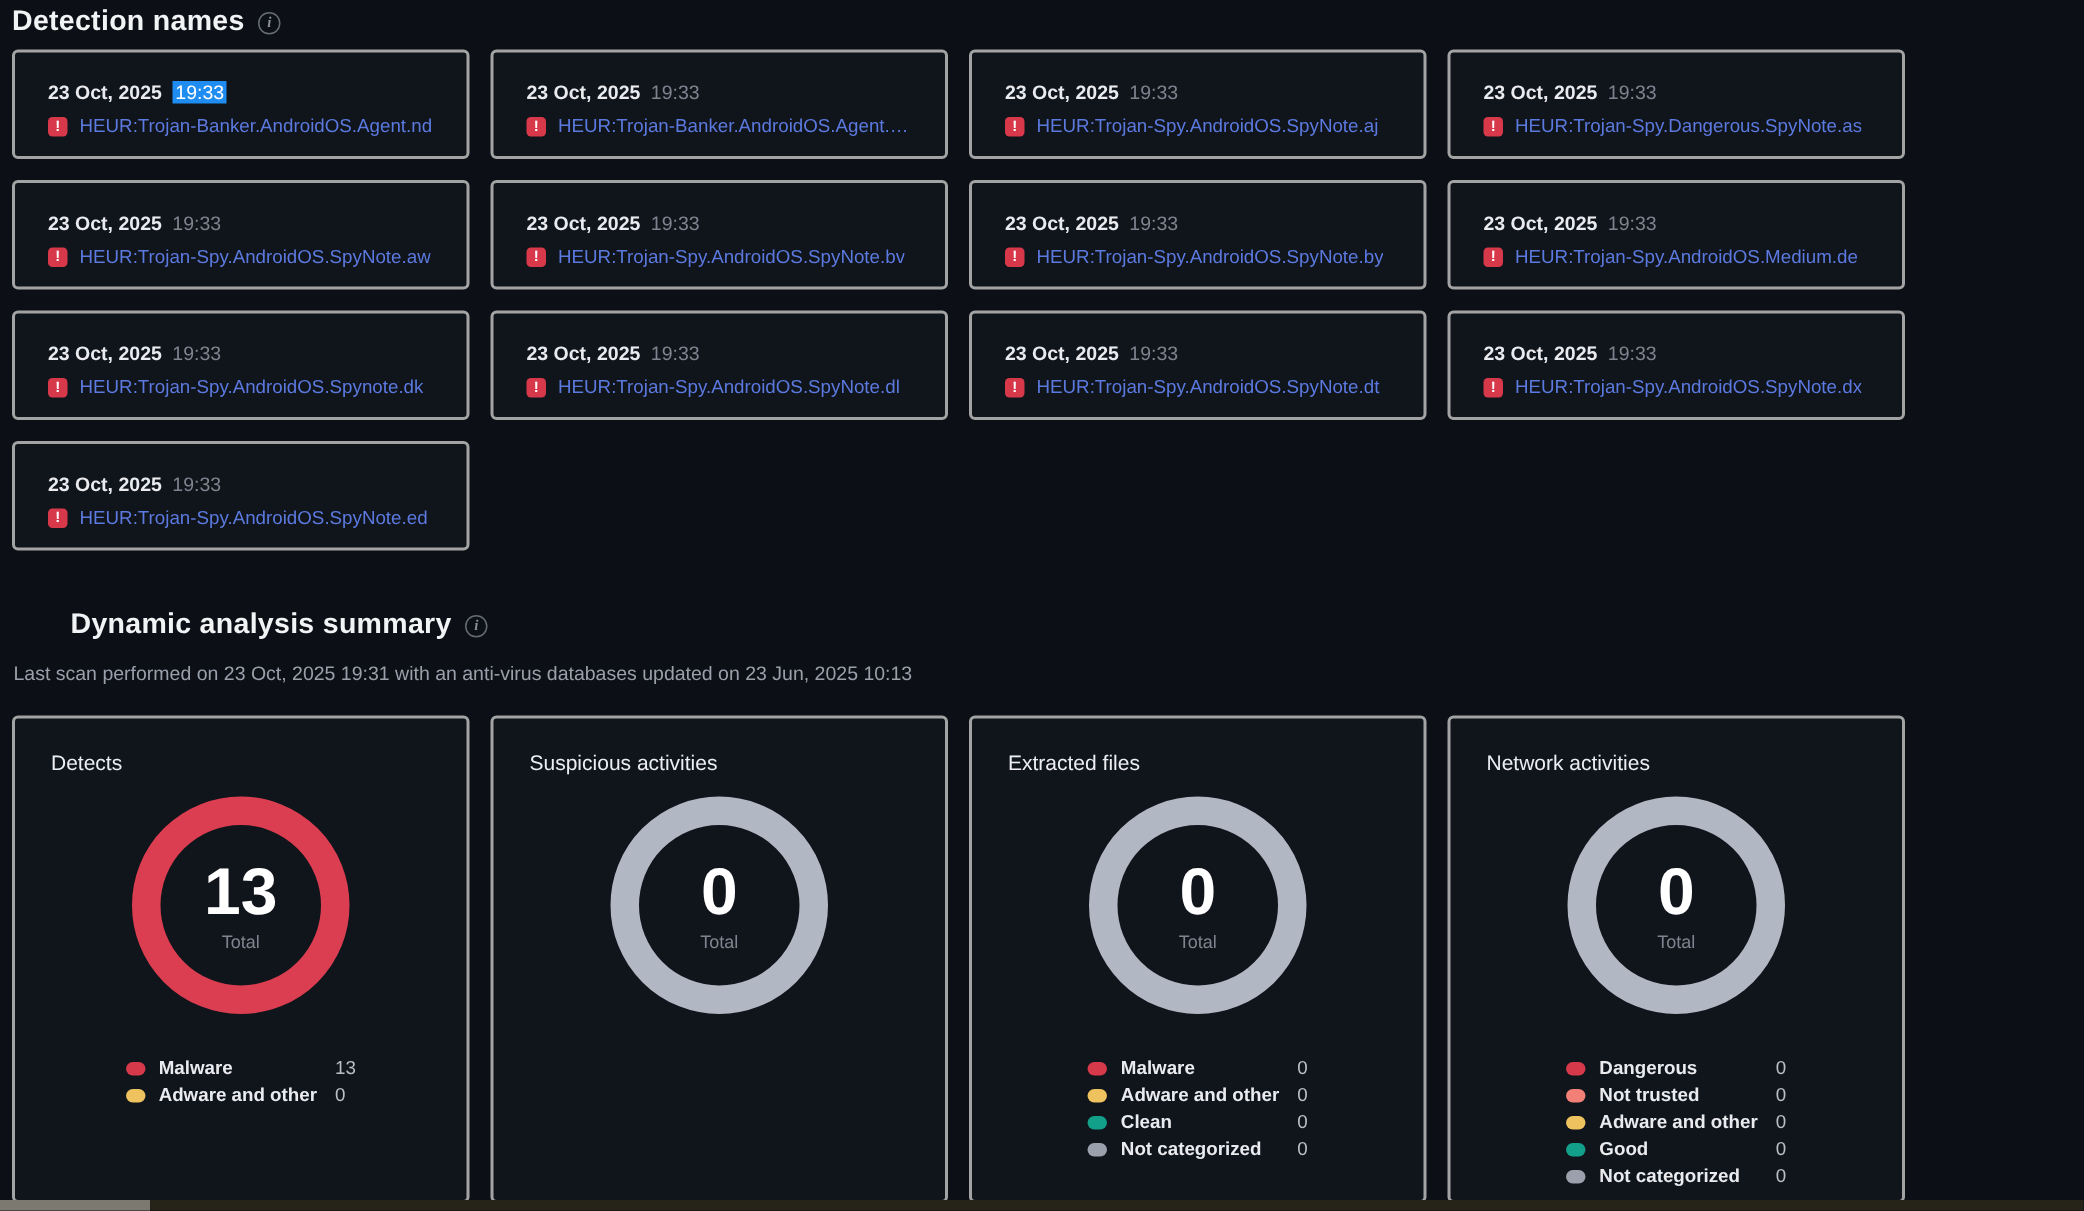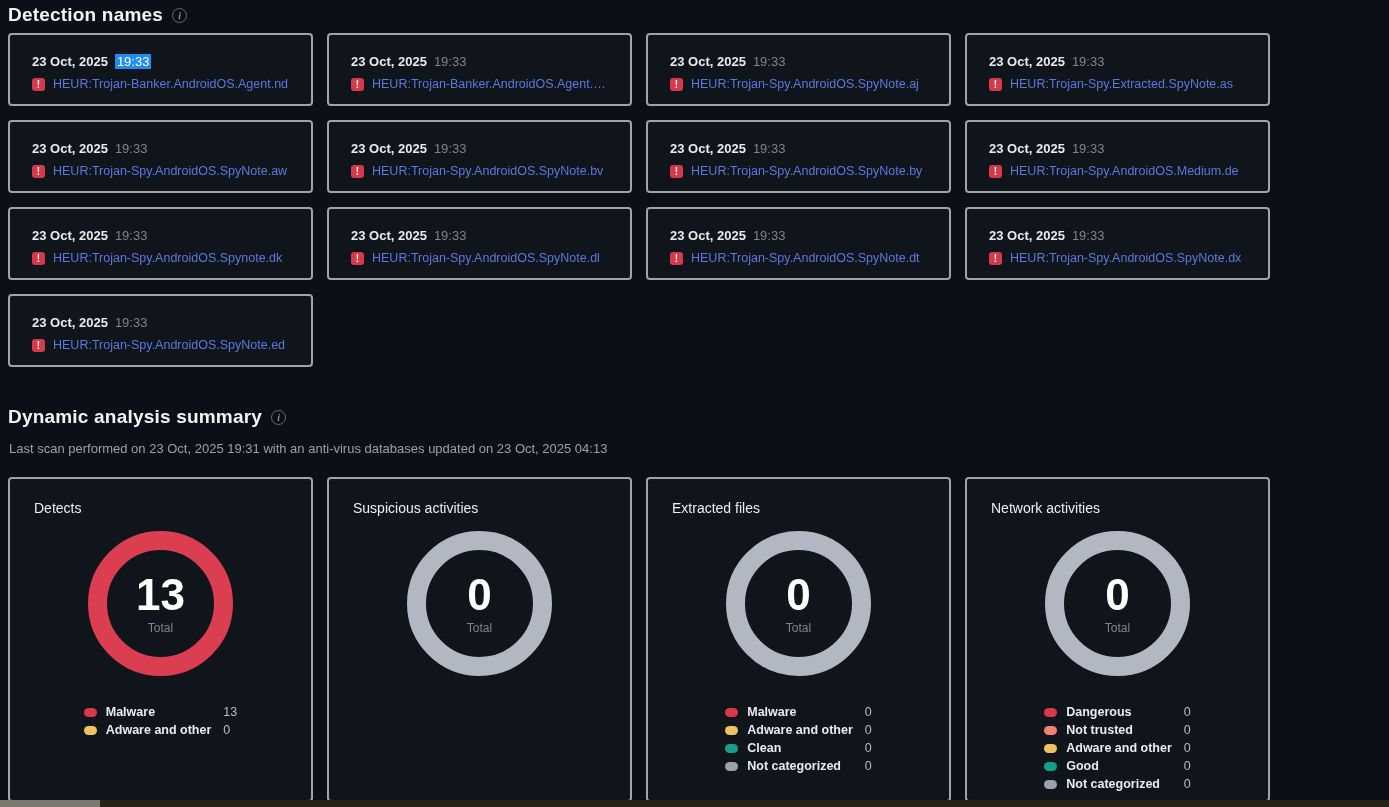--- a/index.html
+++ b/index.html
@@ -119,21 +119,21 @@
       <span class="det-badge">!</span>
       <a class="det-link" href="#">HEUR:Trojan-Spy.AndroidOS.SpyNote.aj</a>
     </div>
   </div>
     <div class="card det-card">
     <div class="det-date-row">
       <span class="det-date">23 Oct, 2025</span><span class="det-time">19:33</span>
     </div>
     <div class="det-name-row">
       <span class="det-badge">!</span>
-      <a class="det-link" href="#">HEUR:Trojan-Spy.Extracted.SpyNote.as</a>
+      <a class="det-link" href="#">HEUR:Trojan-Spy.Dangerous.SpyNote.as</a>
     </div>
   </div>
     <div class="card det-card">
     <div class="det-date-row">
       <span class="det-date">23 Oct, 2025</span><span class="det-time">19:33</span>
     </div>
     <div class="det-name-row">
       <span class="det-badge">!</span>
       <a class="det-link" href="#">HEUR:Trojan-Spy.AndroidOS.SpyNote.aw</a>
     </div>
@@ -205,26 +205,26 @@
     <div class="det-date-row">
       <span class="det-date">23 Oct, 2025</span><span class="det-time">19:33</span>
     </div>
     <div class="det-name-row">
       <span class="det-badge">!</span>
       <a class="det-link" href="#">HEUR:Trojan-Spy.AndroidOS.SpyNote.ed</a>
     </div>
   </div>
   </div>
 
-<div class="section-title-row" style="top: 406px;">
+<div class="section-title-row" style="top: 406px; margin-left: 39px;">
   <span class="section-title">Dynamic analysis summary</span>
   <span class="info-icon">i</span>
 </div>
 
-<div class="subtitle">Last scan performed on 23 Oct, 2025 19:31 with an anti-virus databases updated on 23 Oct, 2025 04:13</div>
+<div class="subtitle">Last scan performed on 23 Oct, 2025 19:31 with an anti-virus databases updated on 23 Jun, 2025 10:13</div>
 
 <div id="summary-grid" class="cards-grid">
     <div class="card sum-card">
     <div class="sum-title">Detects</div>
     <div class="donut" style="border-color: rgb(220, 62, 81);">
       <div class="donut-total">13</div>
       <div class="donut-total-label">Total</div>
     </div>
     <div class="legend">
         <div class="leg-row">

